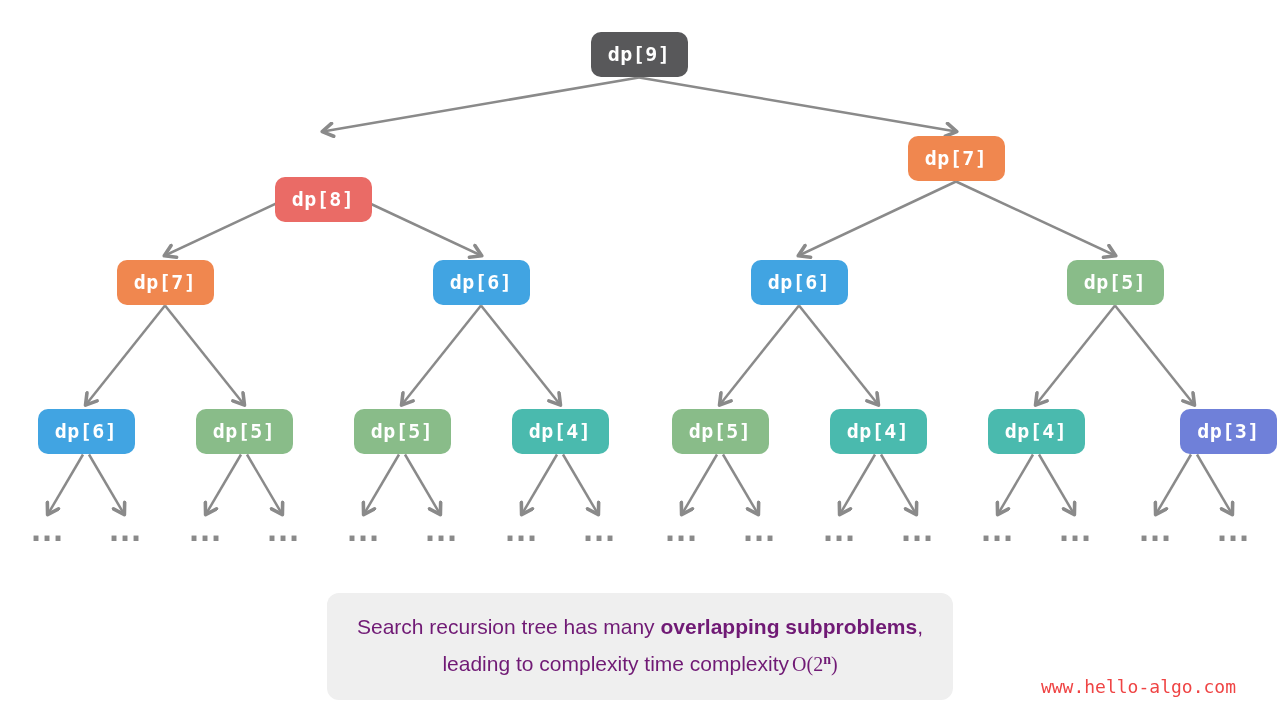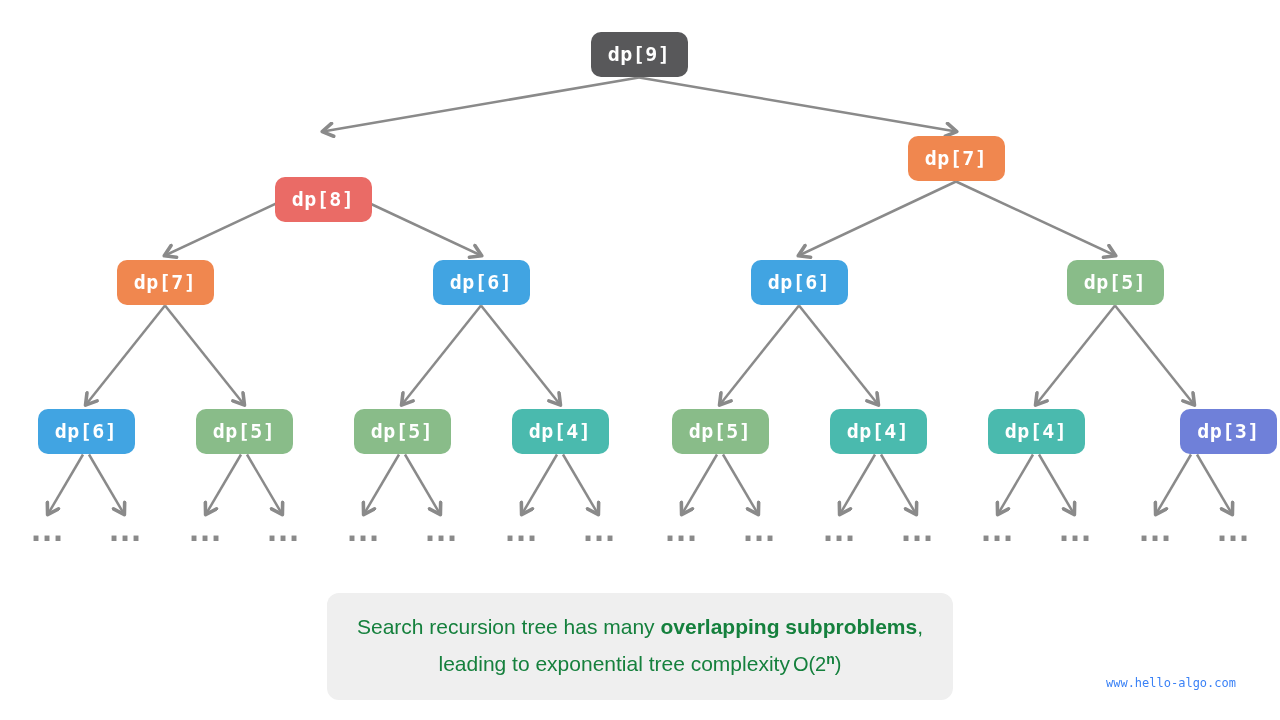--- a/index.html
+++ b/index.html
@@ -37,43 +37,43 @@
     color: #8A8A8A;
   }
   .caption-box {
     position: absolute;
     left: 50%; top: 593px;
     transform: translateX(-50%);
     background: #EFEFEF;
     border-radius: 12px;
     padding: 17px 30px 19px 30px;
     text-align: center;
-    color: #15803d;
+    color: #701a75;
     font-size: 21px;
     line-height: 33px;
     white-space: nowrap;
   }
   .caption-box b { font-weight: bold; }
   .mono-complexity {
-    font-family: Liberation Sans, sans-serif;
+    font-family: Liberation Serif, serif;
     font-size: 20px;
     margin-left: 3px;
   }
   .mono-complexity sup {
     font-weight: bold;
     font-size: 14px;
     vertical-align: 7px;
     letter-spacing: 0;
   }
   .watermark {
     position: absolute;
     right: 44px; top: 676px;
     font-family: "DejaVu Sans Mono", monospace;
-    font-size: 12px;
-    color: #3b82f6;
+    font-size: 18px;
+    color: #ef4444;
   }
 </style>
 </head>
 <body>
 
 <div id="canvas">
 
   <svg id="edge-layer" viewBox="0 0 1280 720" xmlns="http://www.w3.org/2000/svg">
     <defs>
       <marker id="arrowhead" viewBox="0 0 10 10" refX="7.5" refY="5" markerWidth="6.5" markerHeight="6.5" orient="auto">
@@ -143,18 +143,18 @@
       <div class="ellipsis" style="left: 817px; top: 514px; color: rgb(138, 138, 138);">...</div>
       <div class="ellipsis" style="left: 895px; top: 514px; color: rgb(138, 138, 138);">...</div>
       <div class="ellipsis" style="left: 975px; top: 514px; color: rgb(138, 138, 138);">...</div>
       <div class="ellipsis" style="left: 1053px; top: 514px; color: rgb(138, 138, 138);">...</div>
       <div class="ellipsis" style="left: 1133px; top: 514px; color: rgb(138, 138, 138);">...</div>
       <div class="ellipsis" style="left: 1211px; top: 514px; color: rgb(138, 138, 138);">...</div>
     </div>
 
   <div class="caption-box">
     <div><span>Search recursion tree has many </span><b>overlapping subproblems</b><span>,</span></div>
-    <div><span>leading to exponential tree complexity</span><span class="mono-complexity"><span>O(2</span><sup>n</sup><span>)</span></span></div>
+    <div><span>leading to complexity time complexity</span><span class="mono-complexity"><span>O(2</span><sup>n</sup><span>)</span></span></div>
   </div>
 
   <div class="watermark">www.hello-algo.com</div>
 
 </div>
 
 </body></html>

